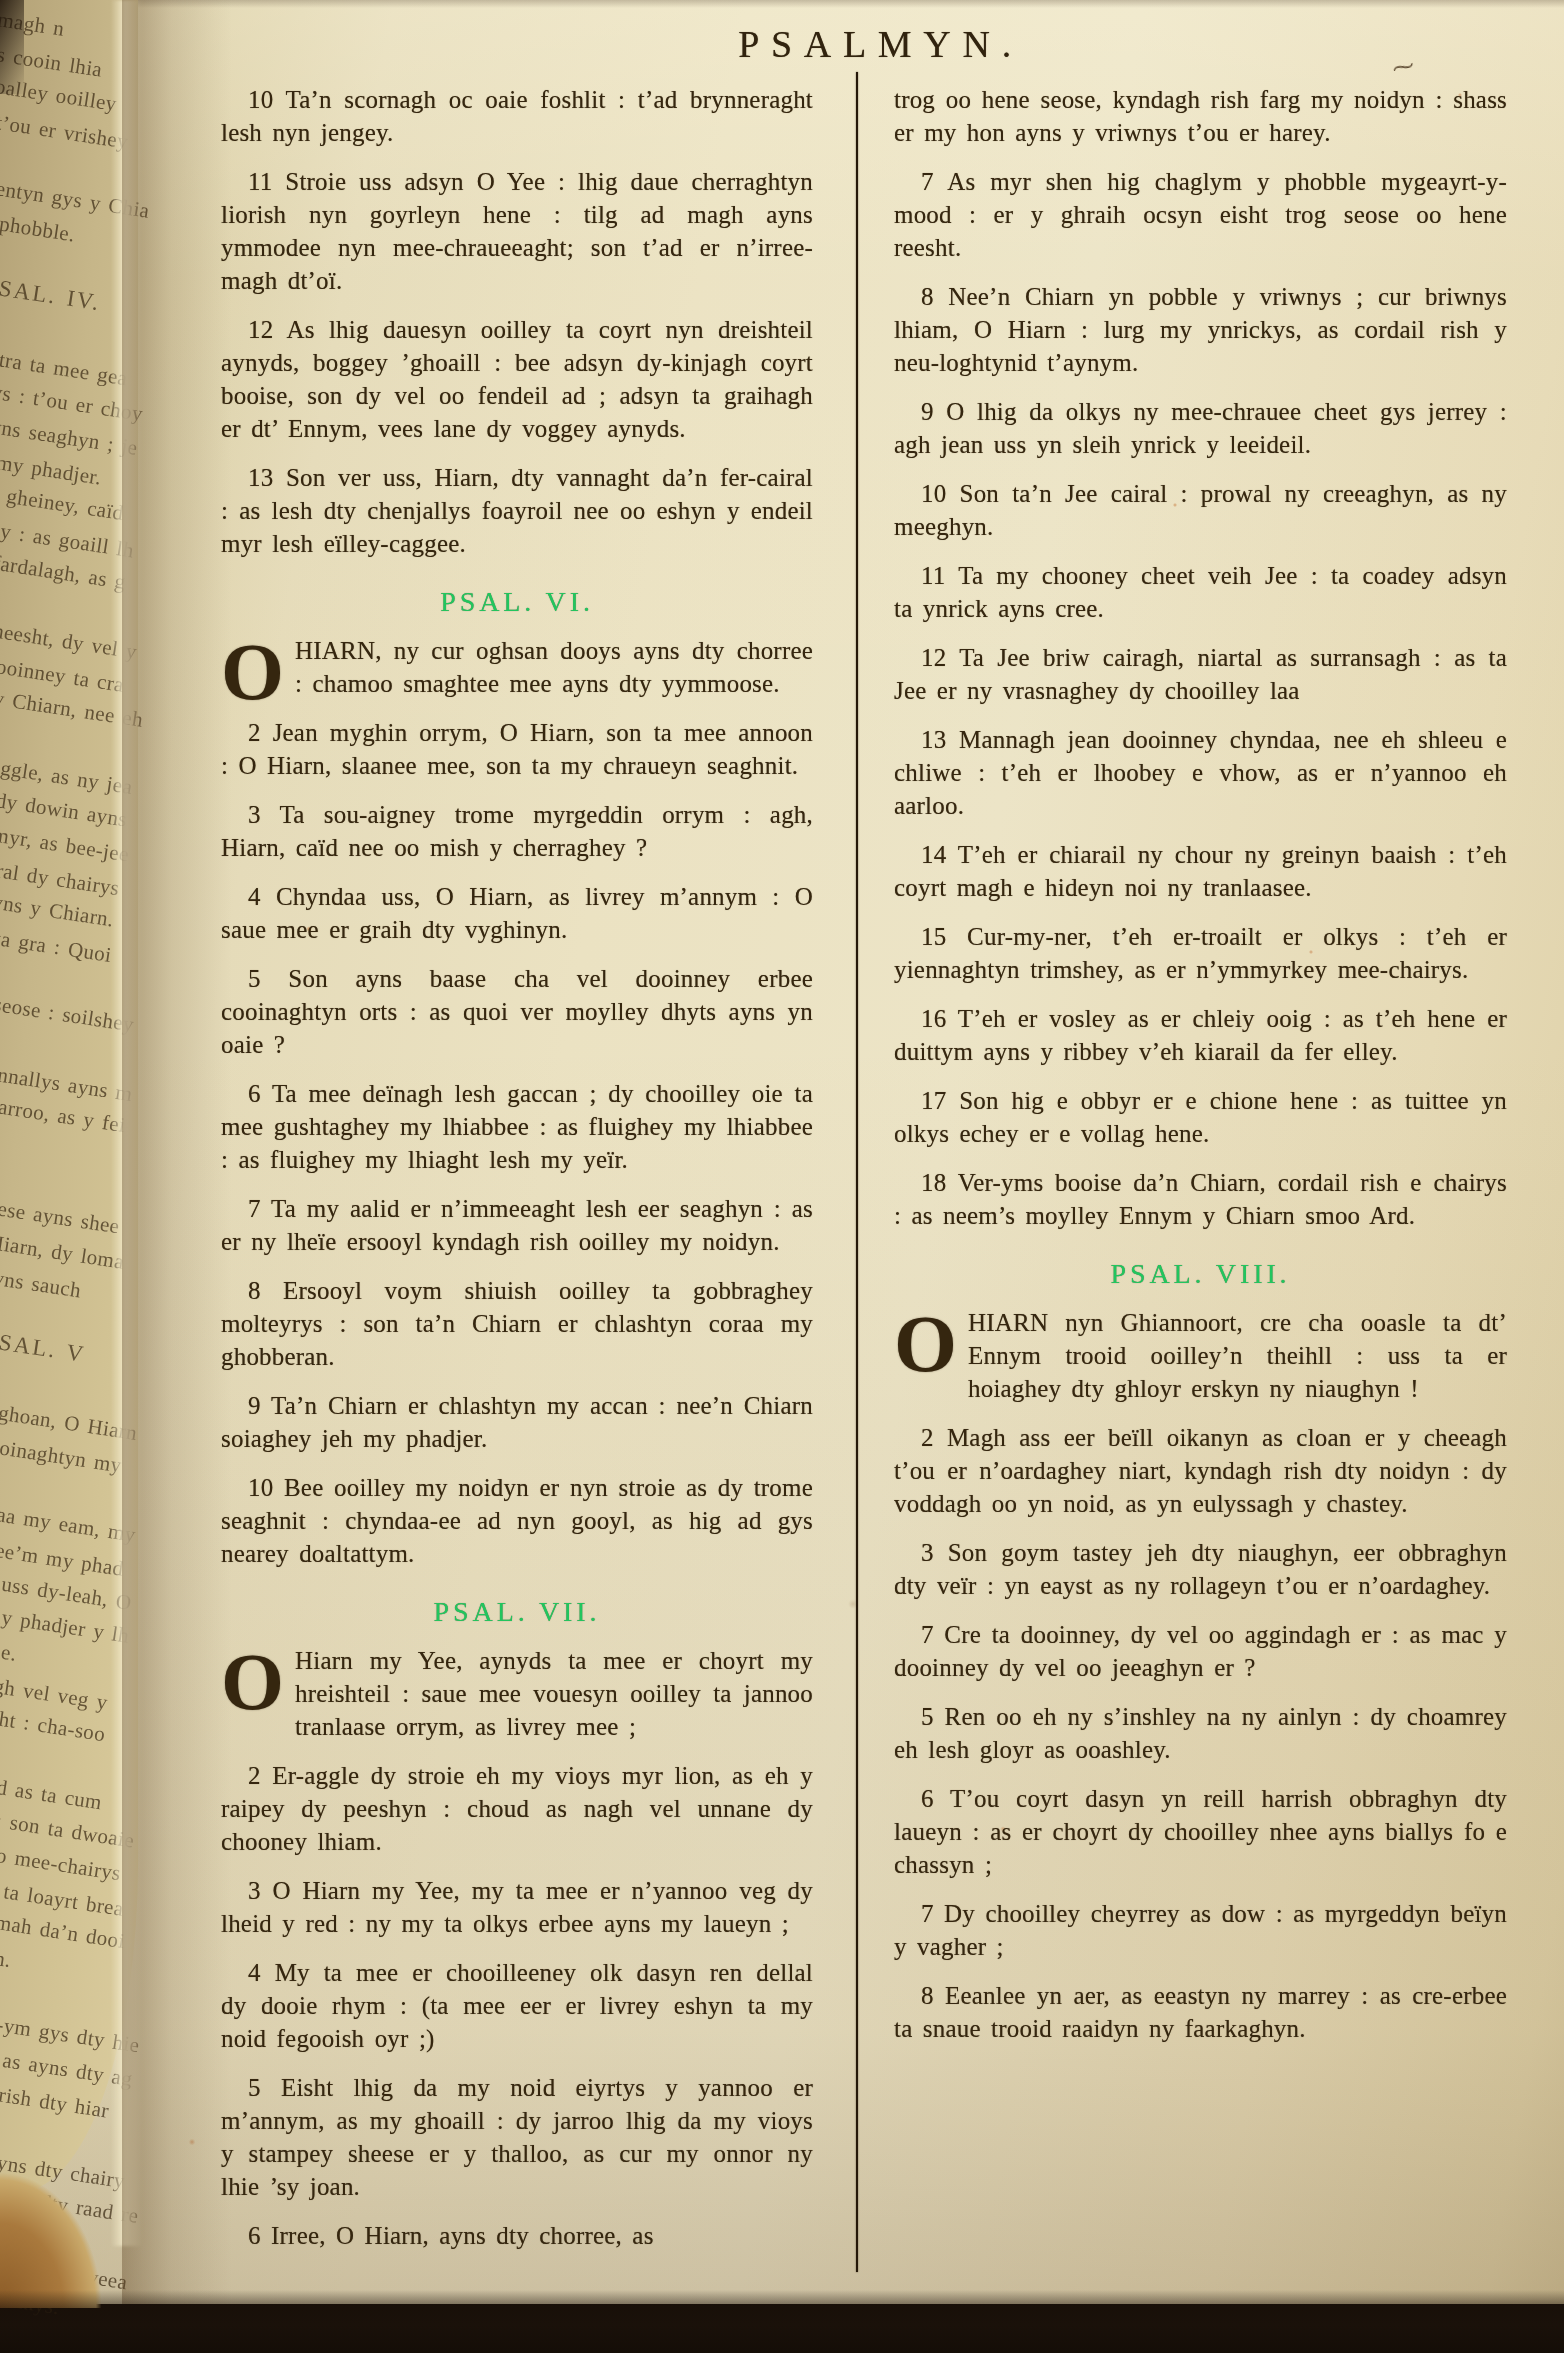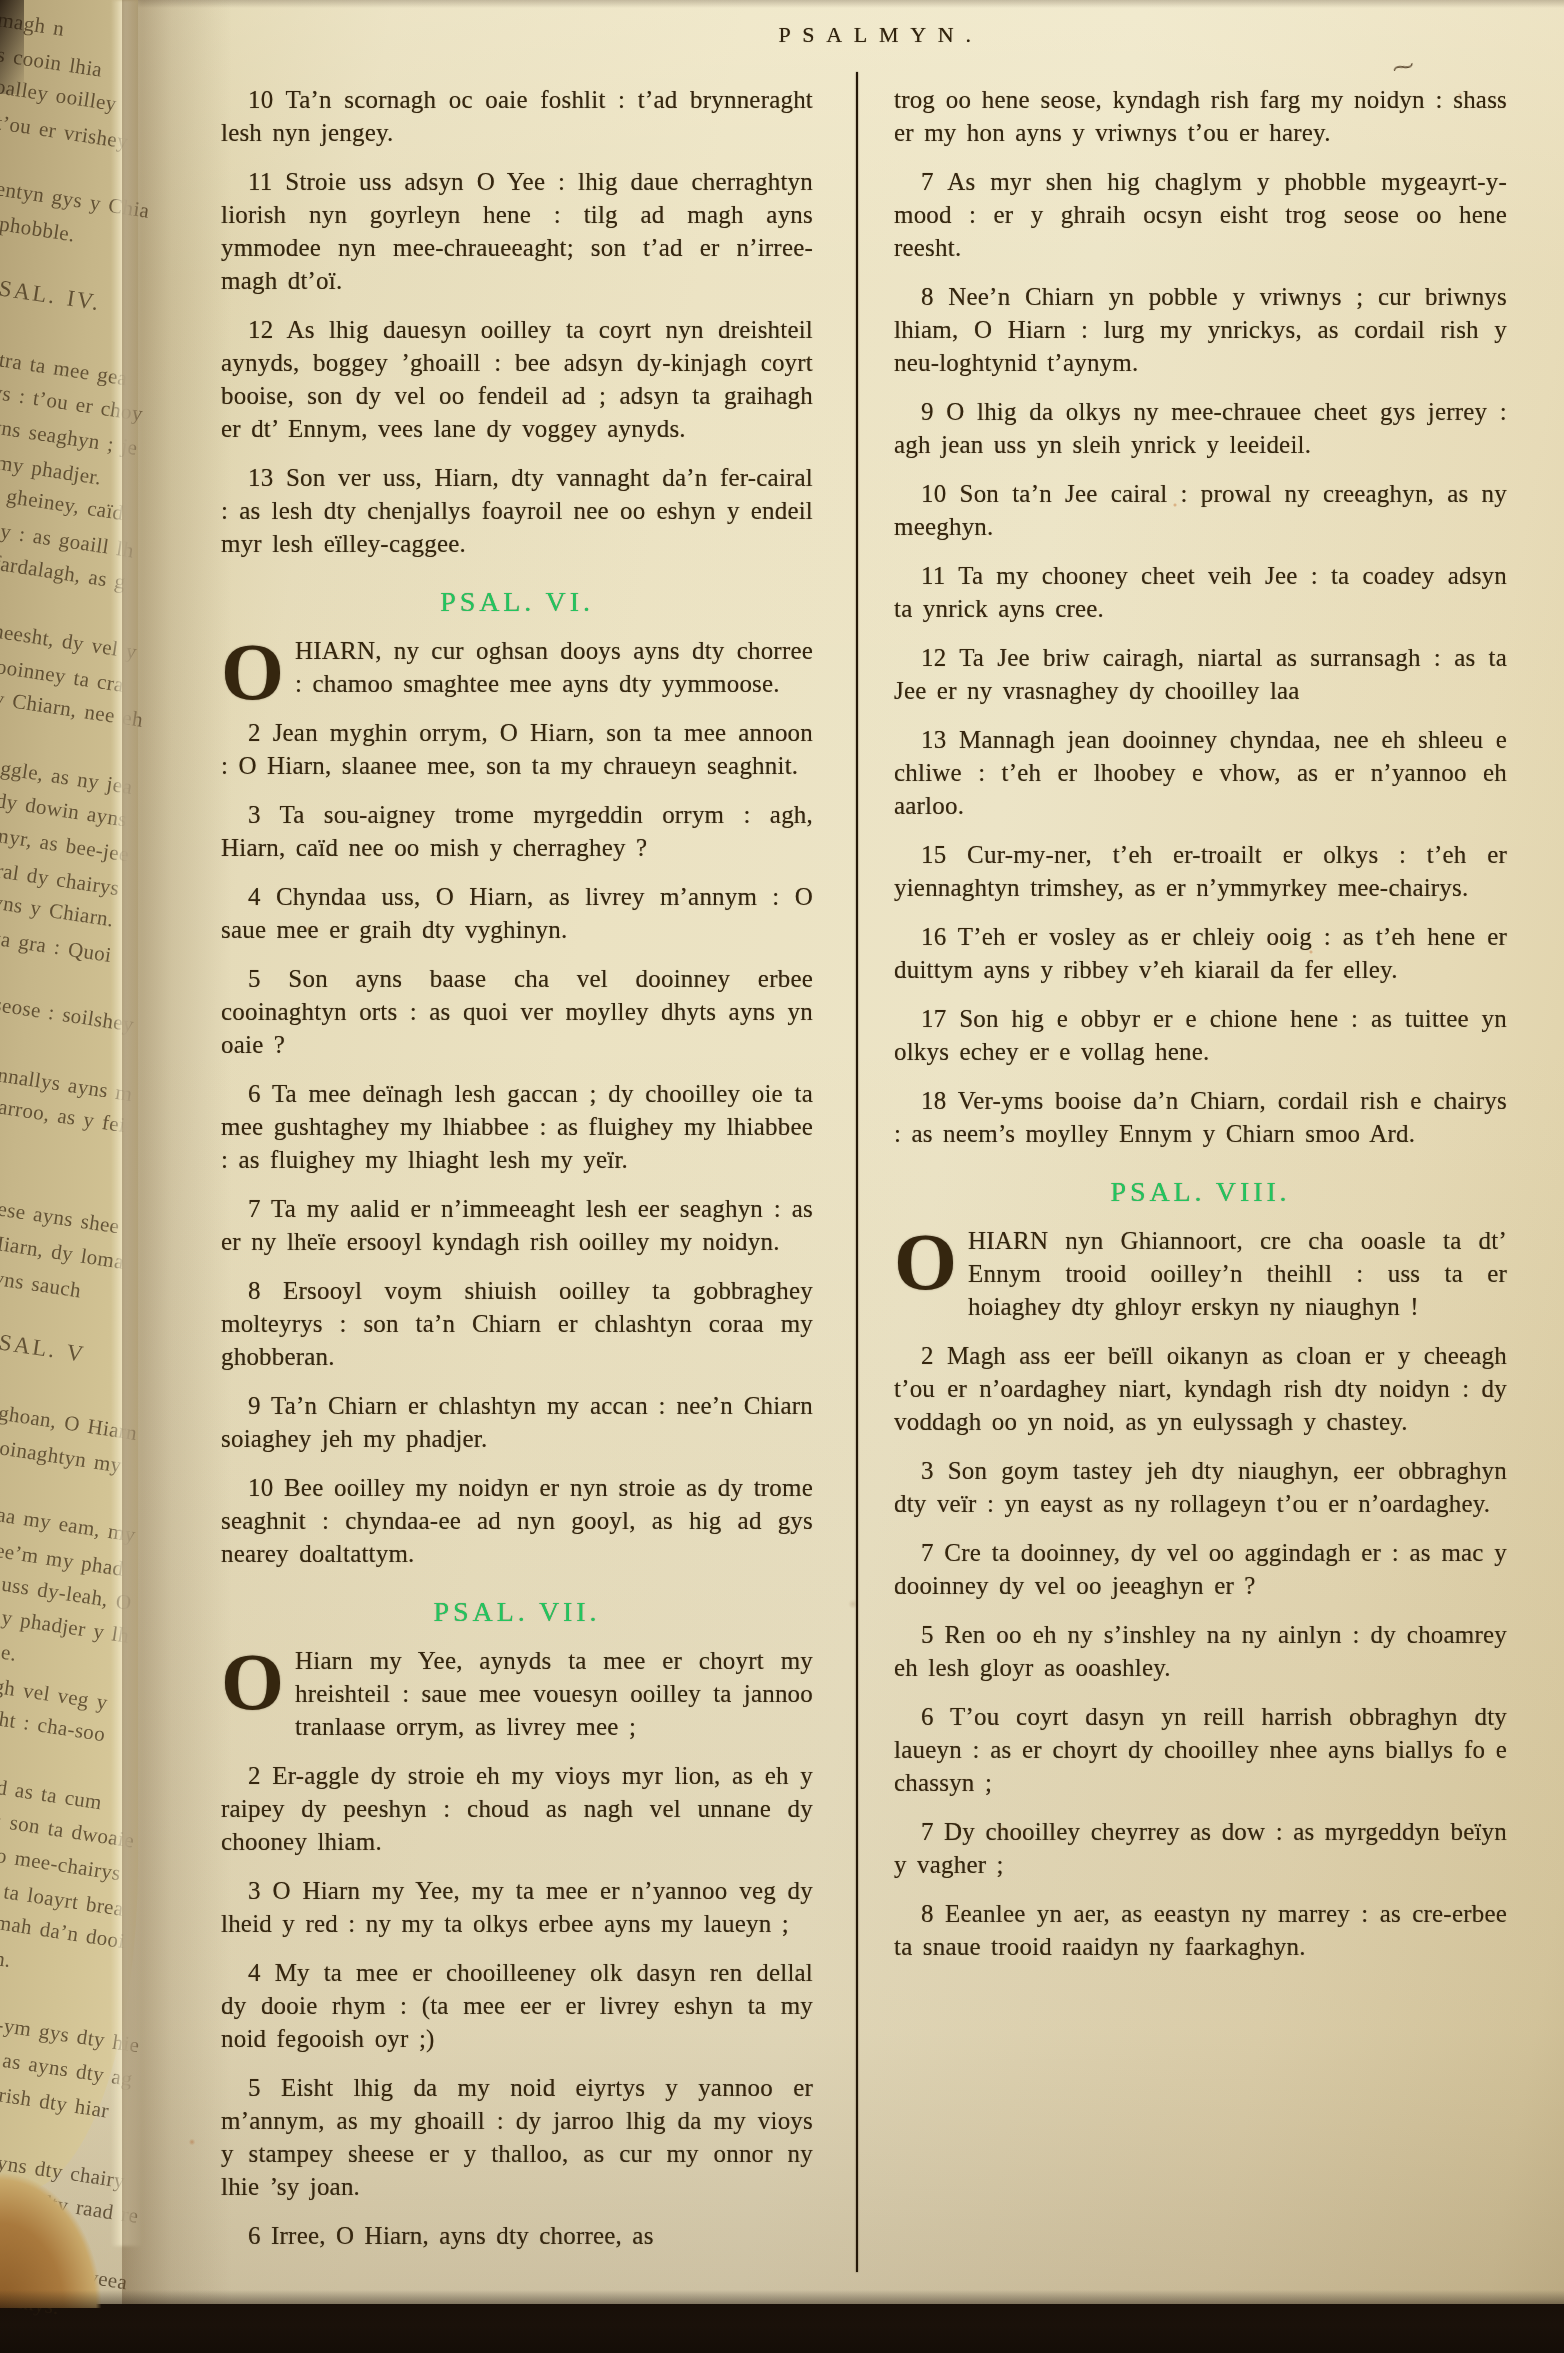--- a/index.html
+++ b/index.html
@@ -64,21 +64,21 @@
     radial-gradient(circle 7px at 853px 1604px, rgba(120,80,40,0.18), rgba(120,80,40,0) 70%);
   }
   .pen-squiggle{
     position:absolute;left:1391px;top:49px;z-index:5;
     font-size:23.5px;color:#4e3a22;transform:rotate(-12deg);
     filter:blur(0.3px);
   }
   
   .page-header{
     position:absolute;left:235px;top:22px;width:1291px;z-index:5;
-    text-align:center;font-size:22px;letter-spacing:11.7px;
+    text-align:center;font-size:38px;letter-spacing:11.7px;
     color:#31230e;text-shadow:0 0 0.8px rgba(49,35,14,0.65);
   }
   .divider{
     position:absolute;left:856px;top:72px;width:2.3px;height:2200px;z-index:5;
     background:#241708;box-shadow:0 0 1.6px rgba(36,23,8,0.7);
   }
   .col{
     position:absolute;top:67px;z-index:5;color:#35260f;
     font-size:25px;line-height:33px;
   }
@@ -228,20 +228,21 @@
   </div>
 <div class="col col-right" id="col-right">
     <p class="verse no-indent">trog oo hene seose, kyndagh rish farg my noidyn : shass er my hon ayns y vriwnys t’ou er harey.</p>
     <p class="verse">7 As myr shen hig chaglym y phobble mygeayrt-y-mood : er y ghraih ocsyn eisht trog seose oo hene reesht.</p>
     <p class="verse">8 Nee’n Chiarn yn pobble y vriwnys ; cur briwnys lhiam, O Hiarn : lurg my ynrickys, as cordail rish y neu-loghtynid t’aynym.</p>
     <p class="verse">9 O lhig da olkys ny mee-chrauee cheet gys jerrey : agh jean uss yn sleih ynrick y leeideil.</p>
     <p class="verse">10 Son ta’n Jee cairal : prowal ny creeaghyn, as ny meeghyn.</p>
     <p class="verse">11 Ta my chooney cheet veih Jee : ta coadey adsyn ta ynrick ayns cree.</p>
     <p class="verse">12 Ta Jee briw cairagh, niartal as surransagh : as ta Jee er ny vrasnaghey dy chooilley laa</p>
     <p class="verse">13 Mannagh jean dooinney chyndaa, nee eh shleeu e chliwe : t’eh er lhoobey e vhow, as er n’yannoo eh aarloo.</p>
+    <p class="verse">14 T’eh er chiarail ny chour ny greinyn baaish : t’eh coyrt magh e hideyn noi ny tranlaasee.</p>
     <p class="verse">15 Cur-my-ner, t’eh er-troailt er olkys : t’eh er yiennaghtyn trimshey, as er n’ymmyrkey mee-chairys.</p>
     <p class="verse">16 T’eh er vosley as er chleiy ooig : as t’eh hene er duittym ayns y ribbey v’eh kiarail da fer elley.</p>
     <p class="verse">17 Son hig e obbyr er e chione hene : as tuittee yn olkys echey er e vollag hene.</p>
     <p class="verse">18 Ver-yms booise da’n Chiarn, cordail rish e chairys : as neem’s moylley Ennym y Chiarn smoo Ard.</p>
     <h2 class="psal-heading">PSAL. VIII.</h2>
     <p class="verse has-dropcap"><span class="dropcap">O</span>HIARN nyn Ghiannoort, cre cha ooasle ta dt’ Ennym trooid ooilley’n theihll : uss ta er hoiaghey dty ghloyr erskyn ny niaughyn !</p>
     <p class="verse">2 Magh ass eer beïll oikanyn as cloan er y cheeagh t’ou er n’oardaghey niart, kyndagh rish dty noidyn : dy voddagh oo yn noid, as yn eulyssagh y chastey.</p>
     <p class="verse">3 Son goym tastey jeh dty niaughyn, eer obbraghyn dty veïr : yn eayst as ny rollageyn t’ou er n’oardaghey.</p>
     <p class="verse">7 Cre ta dooinney, dy vel oo aggindagh er : as mac y dooinney dy vel oo jeeaghyn er ?</p>
     <p class="verse">5 Ren oo eh ny s’inshley na ny ainlyn : dy choamrey eh lesh gloyr as ooashley.</p>

